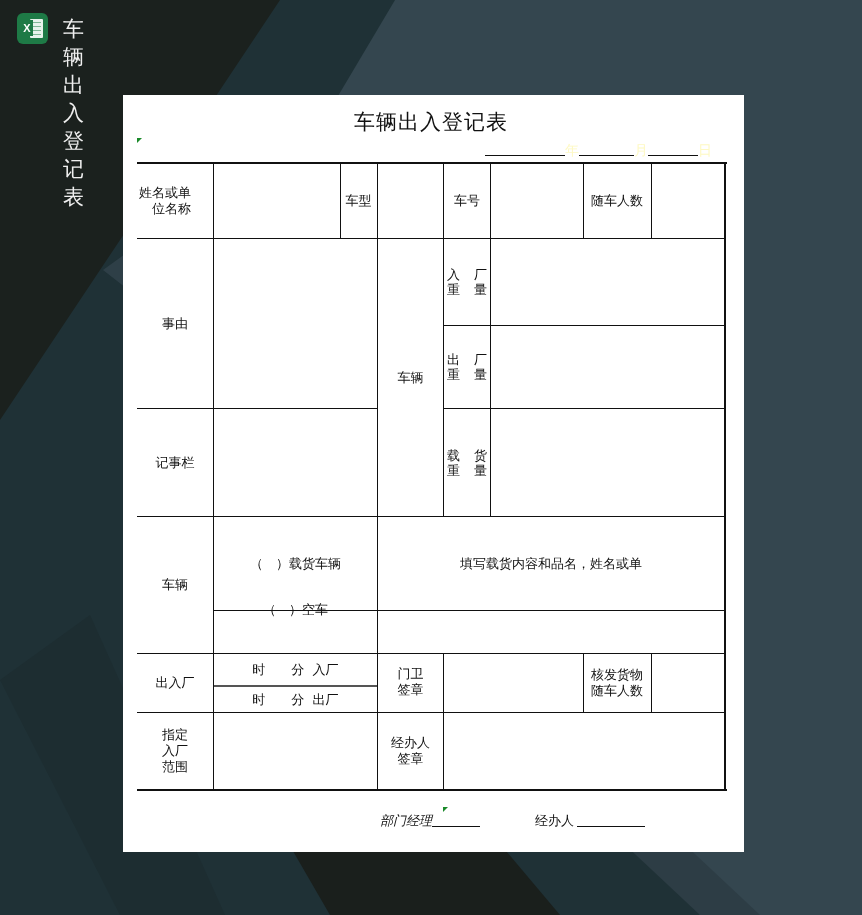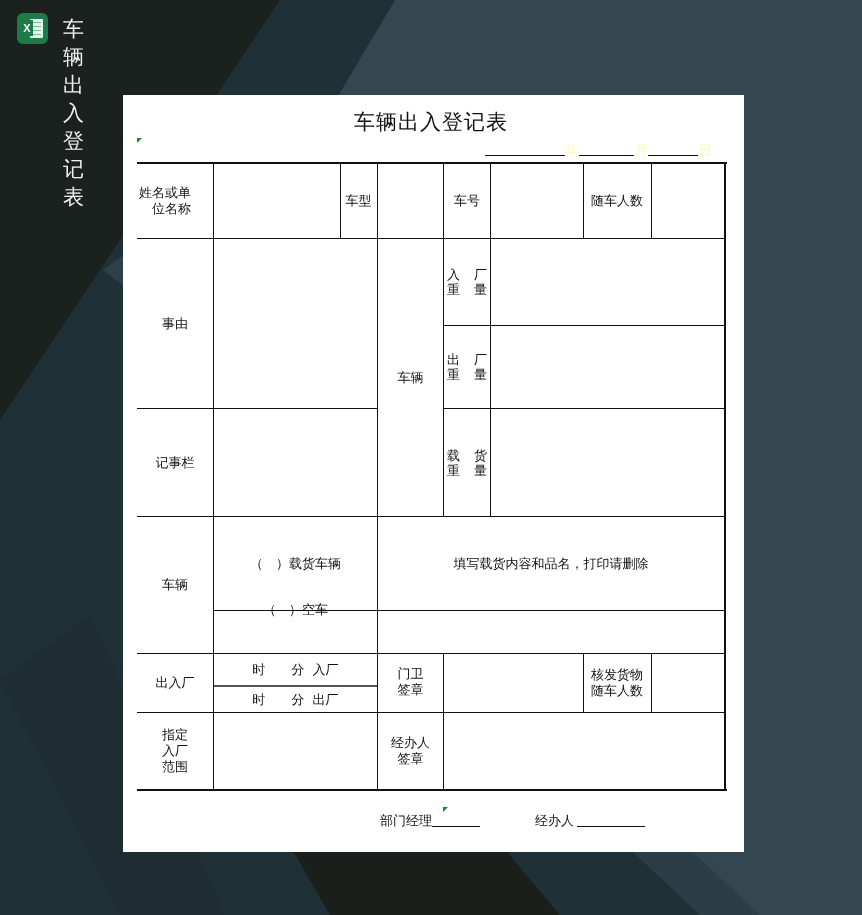--- a/index.html
+++ b/index.html
@@ -143,21 +143,21 @@
       <span>载</span>
       <span>货</span>
       <span>重</span>
       <span>量</span>
     </div>
 </div>
 <div class="cell" style="left:491px;top:409px;width:233px;height:107px;"></div>
 
 <div class="cell" style="left:137px;top:517px;width:76px;height:136px;">车辆</div>
 <div class="cell" style="left:214px;top:517px;width:163px;height:93px;">（　）载货车辆</div>
-<div class="cell" style="left:378px;top:517px;width:346px;height:93px;">填写载货内容和品名，打印请删除</div>
+<div class="cell" style="left:378px;top:517px;width:346px;height:93px;">填写载货内容和品名，姓名或单</div>
 <div class="cell" style="left:214px;top:589px;width:163px;height:42px;">（　）空车</div>
 <div class="cell" style="left:378px;top:611px;width:346px;height:42px;"></div>
 
 <div class="cell" style="left:137px;top:654px;width:76px;height:58px;">出入厂</div>
 <div class="cell" style="left:214px;top:654px;width:163px;height:31px;white-space:pre;">时　　分  入厂</div>
 <div class="cell" style="left:214px;top:687px;width:163px;height:25px;white-space:pre;">时　　分  出厂</div>
 <div class="cell" style="left:378px;top:654px;width:65px;height:58px;font-family:Liberation Mono, monospace;">
   <div>
       <div>门卫</div>
       <div>签章</div>
@@ -182,18 +182,18 @@
 <div class="cell" style="left:214px;top:713px;width:163px;height:76px;"></div>
 <div class="cell" style="left:378px;top:713px;width:65px;height:76px;">
   <div>
       <div>经办人</div>
       <div>签章</div>
     </div>
 </div>
 <div class="cell" style="left:444px;top:713px;width:280px;height:76px;"></div>
 
 <div class="green-mark" style="left:443px;top:807px;"></div>
-<div class="footer" style="left:380px;">
+<div class="footer" style="left:380px;font-style:italic;">
   <span>部门经理</span><span class="u" style="width:48px"></span>
 </div>
 <div class="footer" style="left:535px;">
   <span>经办人</span><span class="u" style="width:68px;margin-left:3px"></span>
 </div>
 
 </body></html>

